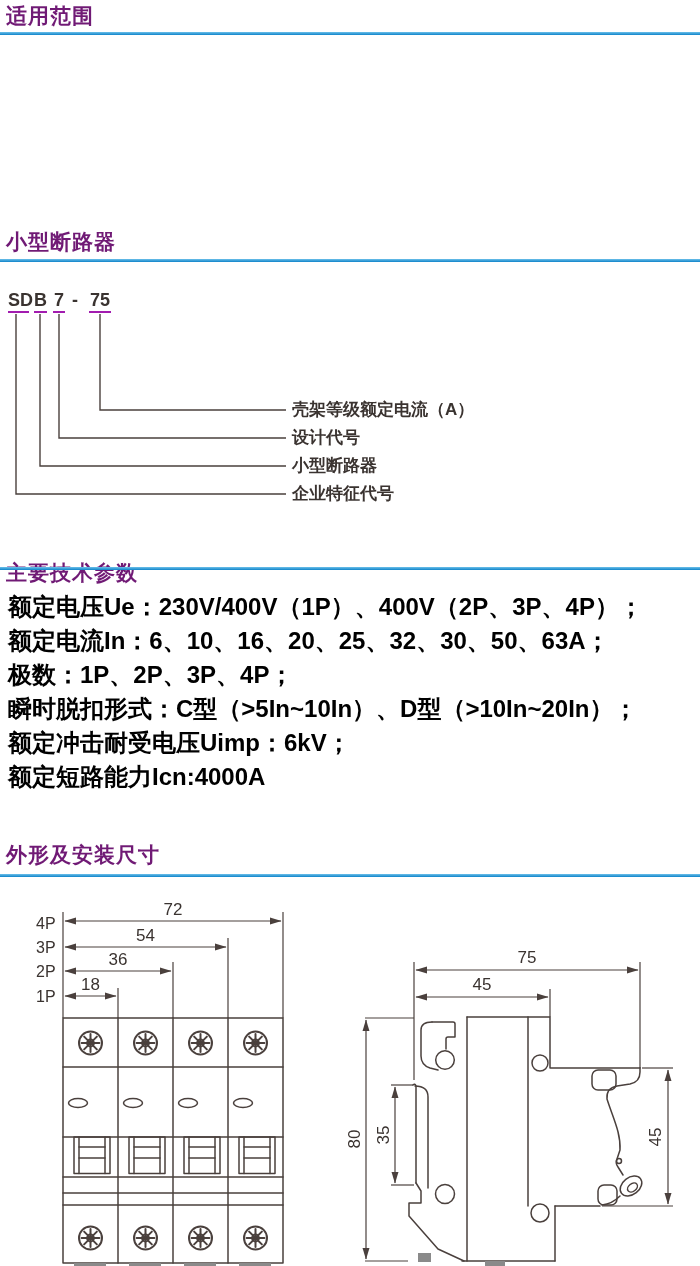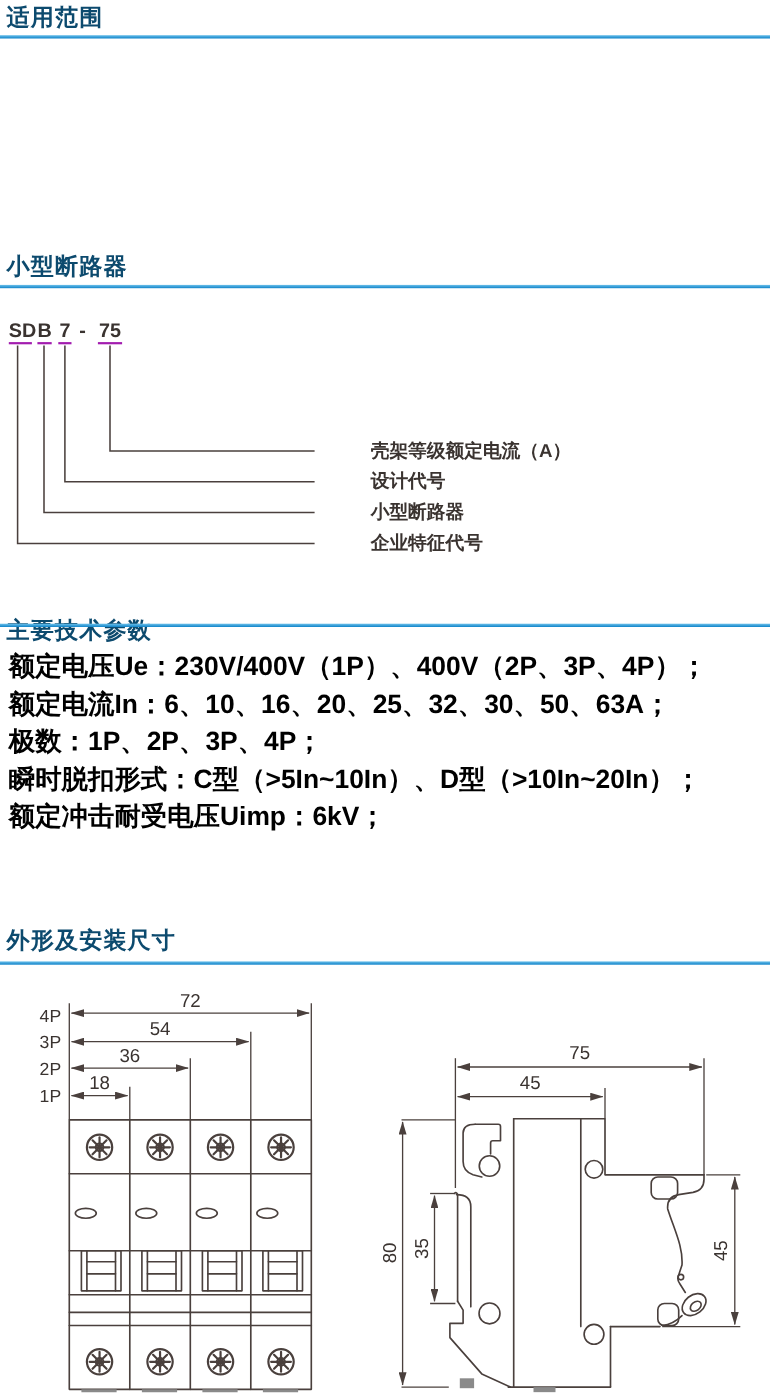--- a/index.html
+++ b/index.html
@@ -2,21 +2,21 @@
 <html><head>
 <meta charset="utf-8">
 <style>
   html,body{margin:0;padding:0;background:#ffffff;}
   #page{
     position:relative;width:700px;height:1266px;margin:0 auto;background:#fff;
     overflow:hidden;font-family:"Liberation Sans","DejaVu Sans",sans-serif;
     color:#3a3330;
   }
   .sec-head{
-    position:absolute;left:6px;font-size:21px;font-weight:700;color:#0c4a6e;
+    position:absolute;left:6px;font-size:21px;font-weight:700;color:#701a75;
     letter-spacing:1px;white-space:nowrap;font-family:Liberation Serif, serif;
   }
   .sec-rule{
     position:absolute;left:0;width:700px;height:3px;
     background:linear-gradient(#6cc0ea,#0f83c9);
   }
   .body-text{
     position:absolute;left:8px;width:686px;font-size:18px;line-height:35px;
     font-weight:600;color:#3a3330;text-align:justify;
   }
@@ -25,21 +25,21 @@
     position:absolute;left:8px;width:686px;font-size:24px;line-height:34px;
     font-weight:600;color:#000000;white-space:nowrap;
   }
   .code-part{
     position:absolute;top:289px;height:22px;font-size:18px;font-weight:600;
     text-align:center;line-height:22px;color:#3a3330;
   }
   .code-underline{border-bottom:2px solid #a21caf;}
   .legend-label{
     position:absolute;left:292px;height:24px;line-height:24px;font-size:17px;
-    font-weight:600;color:#3a3330;white-space:nowrap;margin-left:45px;
+    font-weight:600;color:#3a3330;white-space:nowrap;
   }
   svg{position:absolute;overflow:visible;}
   svg text{fill:#3a3330;font-family:"Liberation Sans","DejaVu Sans",sans-serif;font-weight:500;}
   .dwg{stroke:#4a403d;stroke-width:1.5;fill:none;stroke-linecap:round;stroke-linejoin:round;}
   .dim{stroke:#4a403d;stroke-width:1.2;fill:none;}
   .foot{fill:#8a8a8a;stroke:none;}
 </style>
 </head>
 <body>
 
@@ -69,20 +69,21 @@
   <div class="legend-label" style="top:482px;">企业特征代号</div>
 
   <div class="sec-head" style="top:535px;margin-top:24px;">主要技术参数</div>
   <div class="sec-rule" style="top:567px;"></div>
   <div class="spec-list" style="top:590px;">
     <div>额定电压Ue：230V/400V（1P）、400V（2P、3P、4P）；</div>
     <div>额定电流In：6、10、16、20、25、32、30、50、63A；</div>
     <div>极数：1P、2P、3P、4P；</div>
     <div>瞬时脱扣形式：C型（&gt;5In~10In）、D型（&gt;10In~20In）；</div>
     <div>额定冲击耐受电压Uimp：6kV；</div>
+    <div>额定短路能力Icn:4000A</div>
   </div>
 
   <div class="sec-head" style="top:841px;">外形及安装尺寸</div>
   <div class="sec-rule" style="top:874px;"></div>
 
   <svg style="left:20px;top:898px;" width="300" height="368" viewBox="20 898 300 368">
     <defs>
       <marker id="ar1" viewBox="0 0 10 6" refX="9.5" refY="3" markerWidth="10" markerHeight="6" orient="auto-start-reverse">
         <path d="M0,0 L10,3 L0,6 z" fill="#4a403d"></path>
       </marker>

